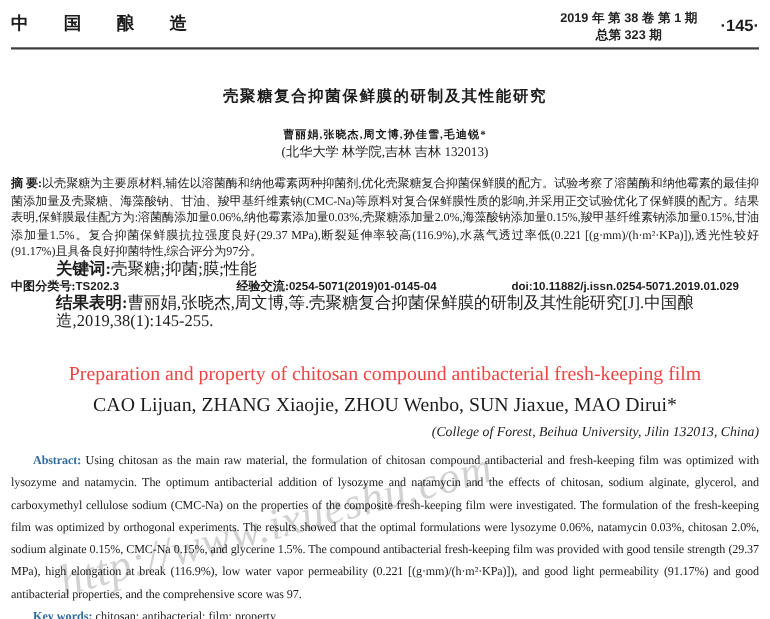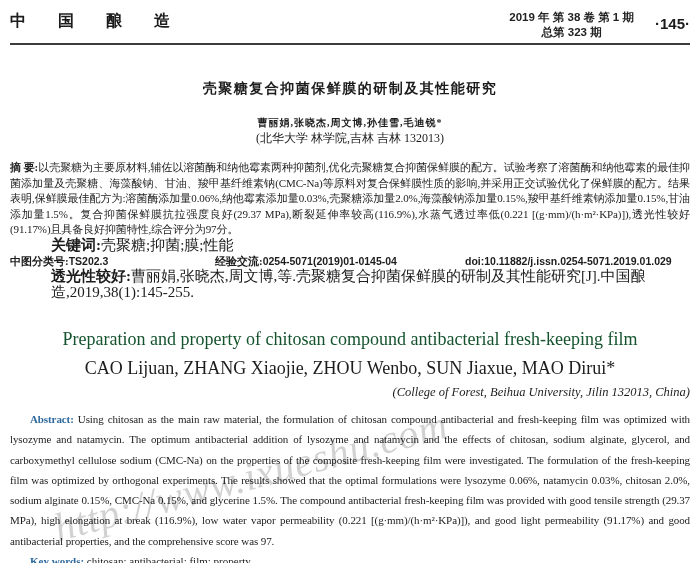--- a/index.html
+++ b/index.html
@@ -35,21 +35,21 @@
   .cn-abstract{margin-top:14px;font-size:11px;line-height:15.6px;text-align:justify;letter-spacing:-0.1px;}
   .b{font-weight:bold;}
   .cn-row{font-size:15px;line-height:15.6px;margin-left:41px;}
   .meta-row{display:flex;font-size:11px;line-height:15.6px;align-items:flex-end;}
   .meta-seg1{width:205px;}
   .meta-seg2{width:250px;}
   .meta-val{font-family:"Liberation Sans",sans-serif;font-weight:bold;font-size:10.5px;}
 
   
   .en-section{position:absolute;left:10px;right:10px;top:328px;}
-  .en-title{text-align:center;color:#14532d;font-size:18px;line-height:22px;}
+  .en-title{text-align:center;color:#ef4444;font-size:18px;line-height:22px;}
   .en-authors{text-align:center;font-size:18px;margin-top:10px;line-height:16px;}
   .en-affil{text-align:right;font-size:12.5px;font-style:italic;margin-top:9px;line-height:15px;}
   .en-abstract{margin-top:9px;font-size:11px;line-height:20.3px;text-align:justify;letter-spacing:-0.1px;max-height:142px;overflow:hidden;}
   .en-label{color:#2f6a9e;font-weight:bold;margin-left:20px;}
   .en-keywords{font-size:11px;line-height:20.3px;}
 
   
   .watermark{
     position:absolute;
     left:55px;top:505px;
@@ -99,21 +99,21 @@
     </div>
     <div class="meta-seg2">
       <span class="b">经验交流:</span><span class="meta-val">0254-5071(2019)01-0145-04</span>
     </div>
     <div>
       <span class="meta-val">doi:10.11882/j.issn.0254-5071.2019.01.029</span>
     </div>
   </div>
 
   <div class="cn-row">
-    <span class="b">透光性较好:</span><span>曹丽娟,张晓杰,周文博,等.壳聚糖复合抑菌保鲜膜的研制及其性能研究[J].中国酿造,2019,38(1):145-255.</span>
+    <span class="b">结果表明:</span><span>曹丽娟,张晓杰,周文博,等.壳聚糖复合抑菌保鲜膜的研制及其性能研究[J].中国酿造,2019,38(1):145-255.</span>
   </div>
 
 </div>
 
 <div class="en-section">
   <h2 class="en-title" style="margin:0;font-weight:normal;">Preparation and property of chitosan compound antibacterial fresh-keeping film</h2>
   <div class="en-authors">CAO Lijuan, ZHANG Xiaojie, ZHOU Wenbo, SUN Jiaxue, MAO Dirui*</div>
   <div class="en-affil">(College of Forest, Beihua University, Jilin 132013, China)</div>
 
   <p class="en-abstract" style="margin:9px 0 0 0;">

